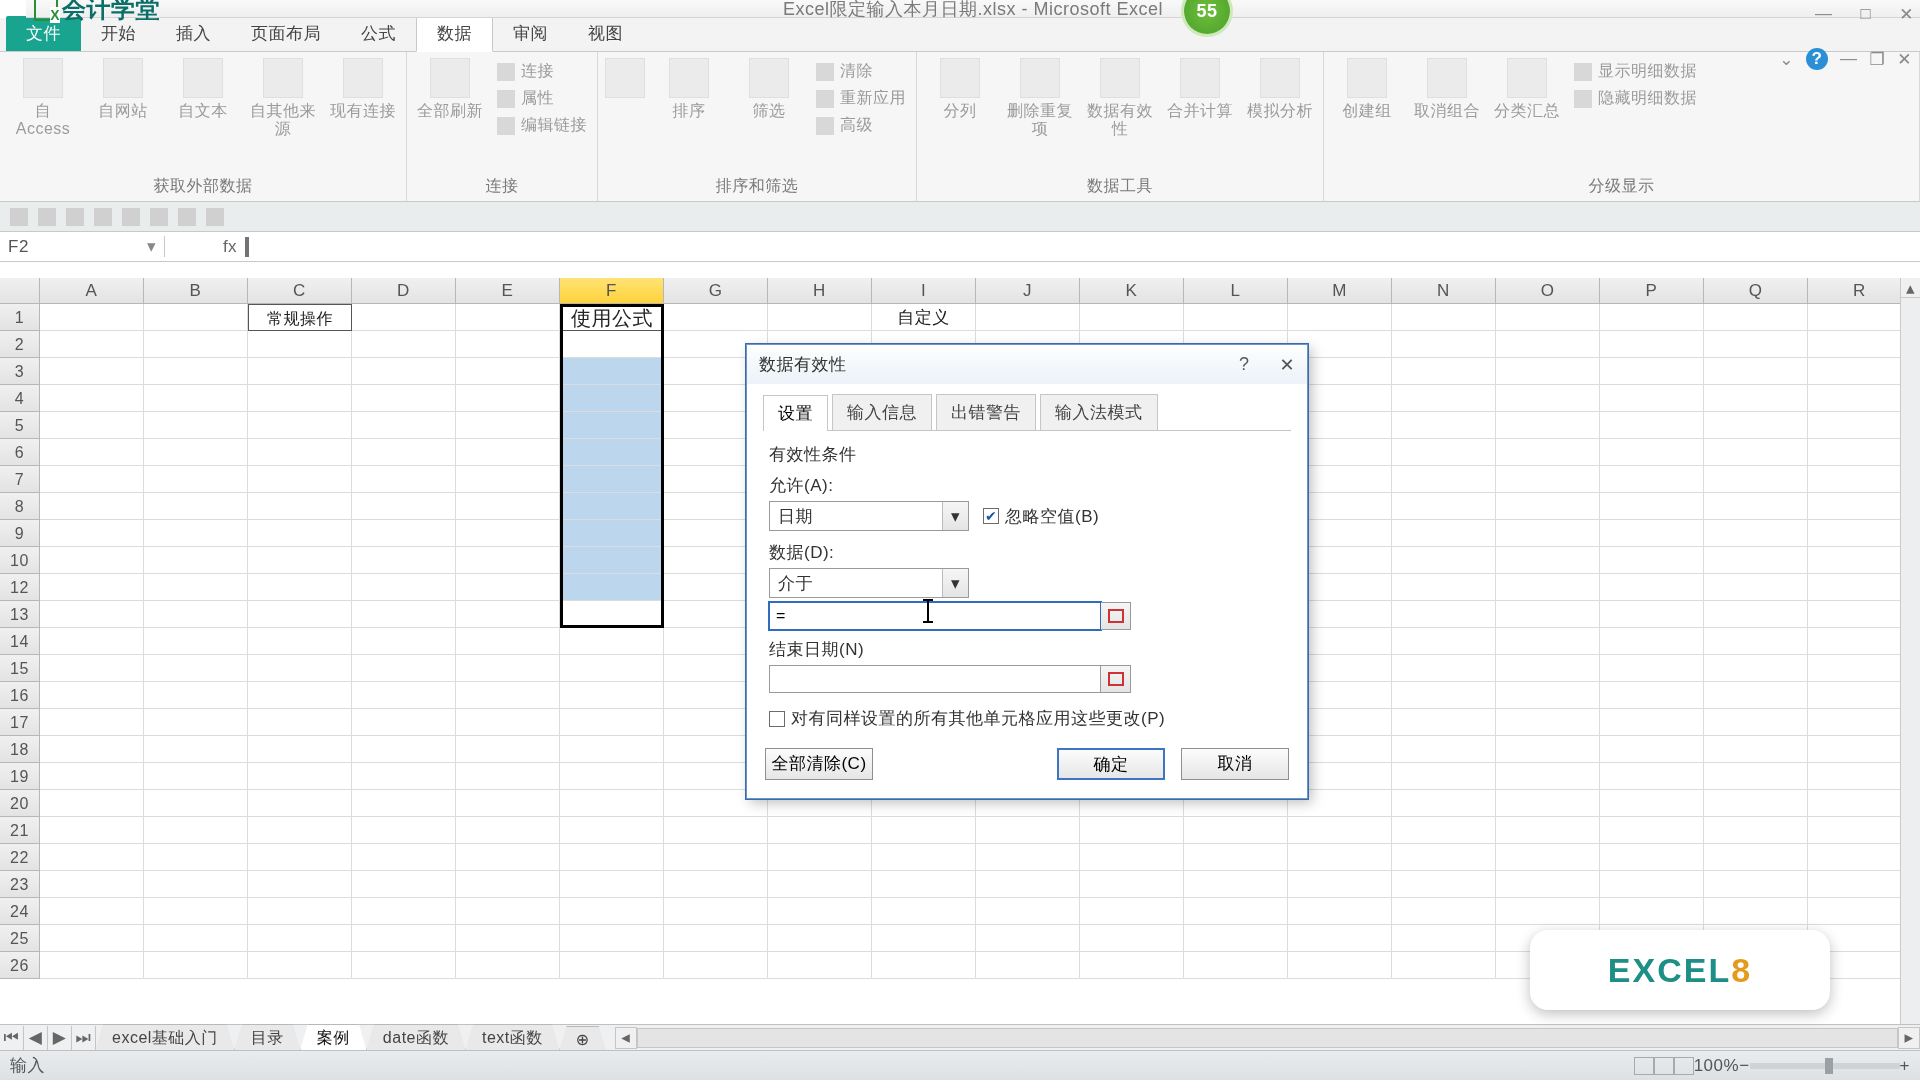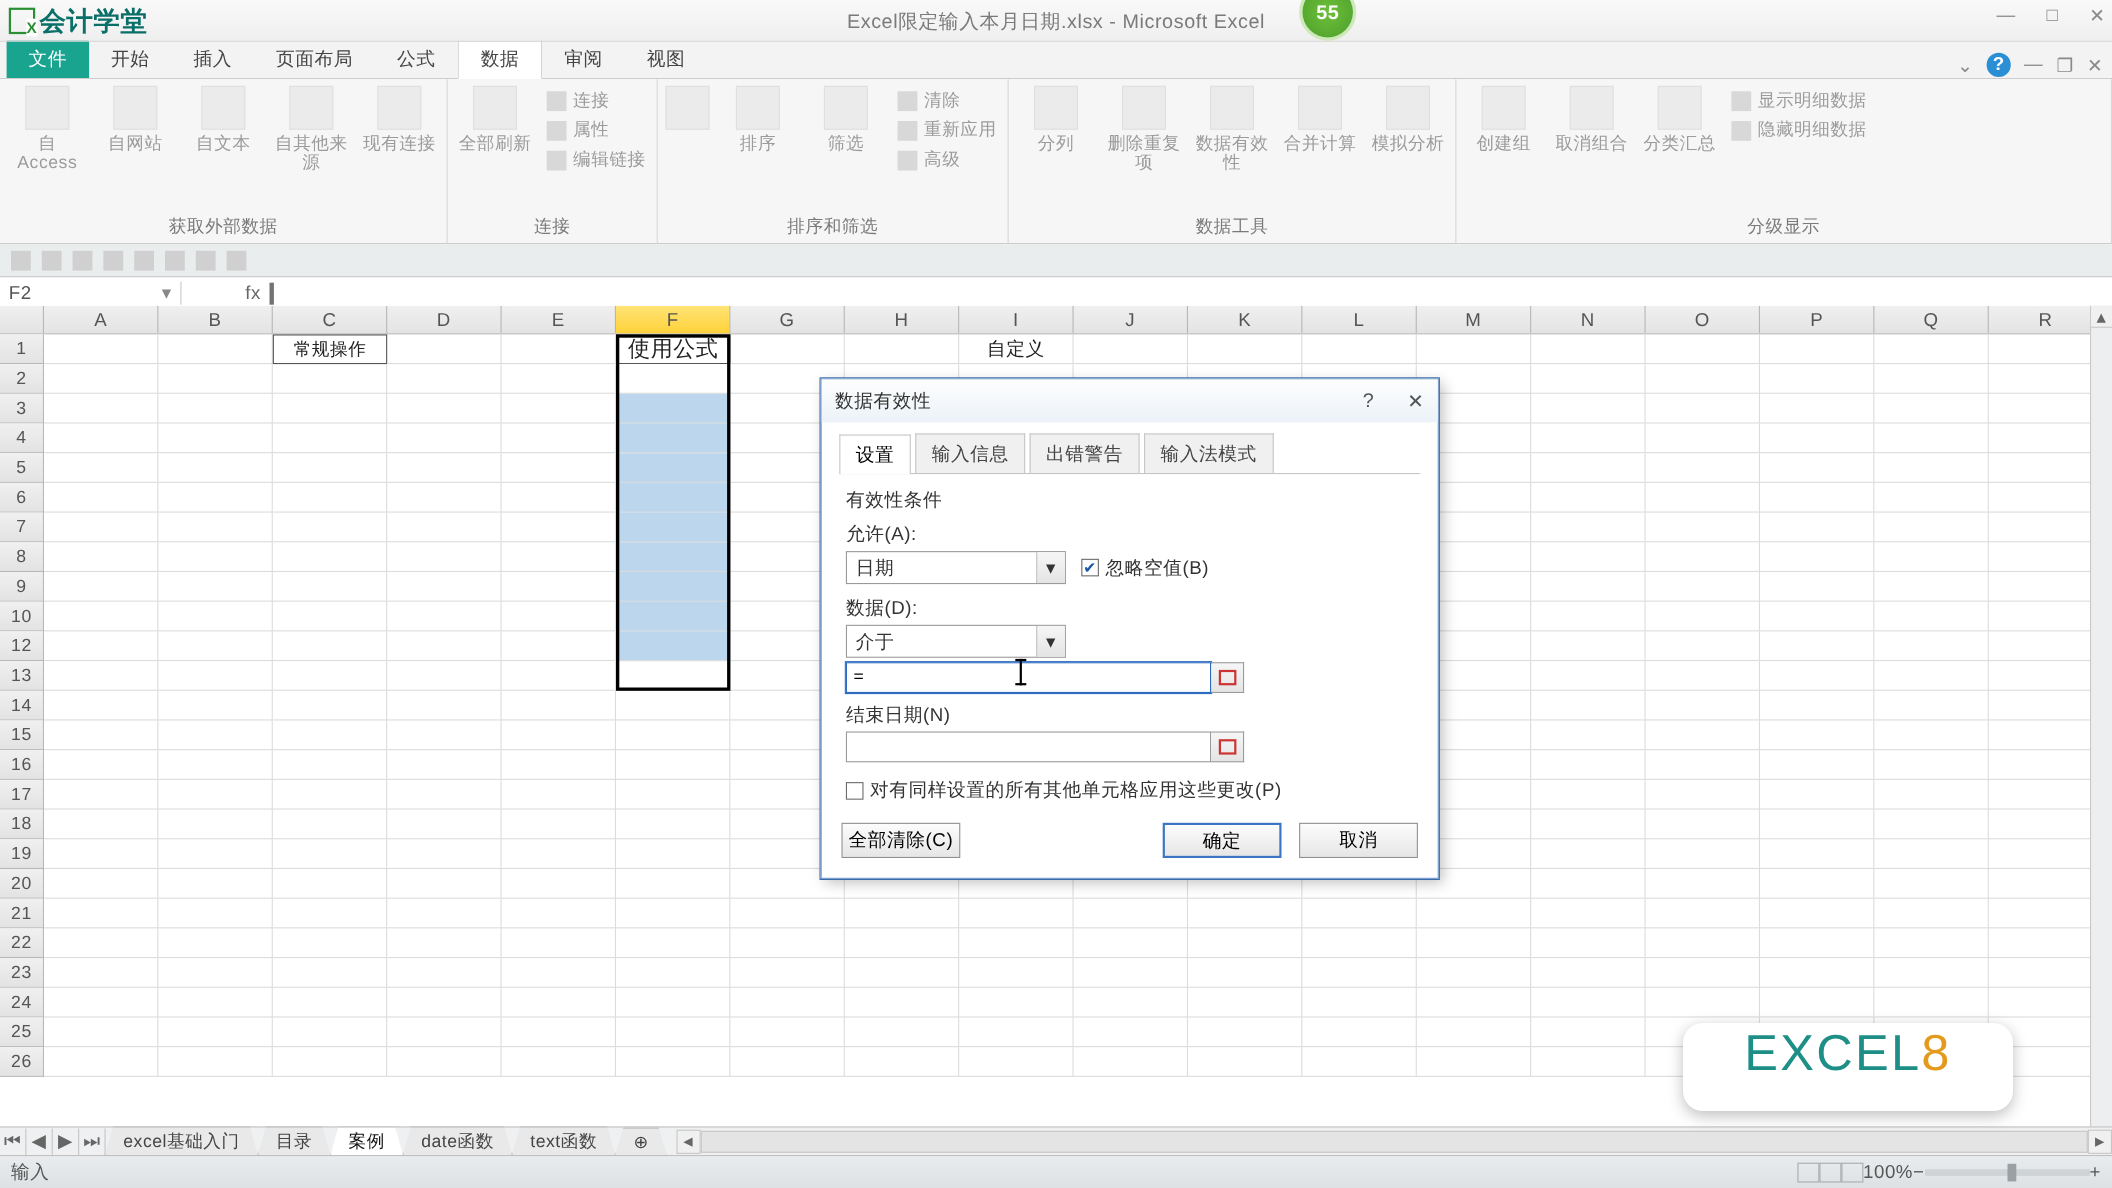--- a/index.html
+++ b/index.html
@@ -1,19 +1,19 @@
 <!DOCTYPE html>
 <html><head>
 <meta charset="utf-8">
 <style>
 * { margin: 0; padding: 0; box-sizing: border-box; font-family: "Microsoft YaHei", "Segoe UI", sans-serif; }
 body { background: #fff; width: 1920px; height: 1080px; overflow: hidden; position: relative; font-size: 17px; letter-spacing: 0.5px; }
 
 
-.topbar    { height: 38px; display:flex; align-items:center; position:relative; background:linear-gradient(#f9f9f9,#efefef); border-bottom:1px solid #d4d4d4;}
+.topbar    { height: 18px; display:flex; align-items:center; position:relative; background:linear-gradient(#f9f9f9,#efefef); border-bottom:1px solid #d4d4d4;margin-left:26px;}
 .logo      { display:flex; align-items:center; gap:4px; padding-left:8px; font-weight:bold; color:#0a6f68; font-size:24px;}
 .logo .sq  { width:24px; height:24px; border:2px solid #2a8f34; position:relative; }
 .logo .sq::after{content:"X"; color:#2a8f34; font-weight:bold; position:absolute; right:-4px; bottom:-4px; background:#fff; font-size:14px;}
 .titlebar  { position:absolute; left:0; right:0; text-align:center; color:#7a7a7a; font-size:18px; }
 .badge55   { position:absolute; right:690px; top:-12px; width:46px; height:46px; border-radius:50%; background:radial-gradient(#6ebf3a,#4a9f2a); color:#fff; display:flex; align-items:center; justify-content:center; font-weight:bold; font-size:18px; box-shadow:0 0 0 3px #cde9b9;}
 .winbtns   { position:absolute; right:6px; top:4px; display:flex; gap:28px; color:#8a8a8a;}
 
 
 .menutabs  { display:flex; height:34px; background:#f3f3f3; border-bottom:1px solid #c9c9c9; align-items:flex-end; padding-left:6px; gap:0;}
 .menutabs .mt{ padding:6px 20px 6px 20px; color:#444; cursor:pointer;}
@@ -95,21 +95,21 @@
 .hscroll {flex:1; display:flex; align-items:center; margin-left:8px;}
 .hscroll .tr{height:20px; background:#e4e4e4; flex:1; position:relative; border:1px solid #c6c6c6;}
 .hscroll .ar{width:22px;height:22px;border:1px solid #c6c6c6;background:#f0f0f0;text-align:center;line-height:20px;color:#666;}
 .statusbar{position:absolute; bottom:0; left:0; right:0; height:30px; background:linear-gradient(#e9ecee,#dde1e3); border-top:1px solid #c0c0c0; display:flex; align-items:center; justify-content:space-between; padding:0 10px; color:#555;}
 .zoomctl {display:flex; align-items:center; }
 .zoomctl .vw{width:20px;height:18px;border:1px solid #aaa;}
 .zoomctl .sl{width:150px;height:6px;background:#cfd3d5; position:relative;}
 .zoomctl .sl .th{position:absolute; left:50%; top:-5px; width:8px; height:16px; background:#9aa0a4;}
 
 
-.wm{position:absolute; right:90px; bottom:70px; width:300px; height:80px; background:#fff; border-radius:18px; box-shadow:0 4px 14px rgba(0,0,0,.25); display:flex; align-items:flex-start; justify-content:center; font-size:46px; font-weight:400; letter-spacing:2px;}
+.wm{position:absolute; right:90px; bottom:70px; width:300px; height:80px; background:#fff; border-radius:18px; box-shadow:0 4px 14px rgba(0,0,0,.25); display:flex; align-items:center; justify-content:center; font-size:34px; font-weight:700; letter-spacing:2px;}
 .wm .a{color:#1d8f86;} .wm .b{color:#e39a1d;}
 
 
 .vscroll{position:absolute; right:0; top:278px; bottom:56px; width:20px; background:#eceeef; border-left:1px solid #c9c9c9;}
 .vscroll .ar{height:20px; background:#f0f0f0; border-bottom:1px solid #c9c9c9; text-align:center; color:#666;}
 </style>
 </head>
 <body>
 
 <div class="topbar">

